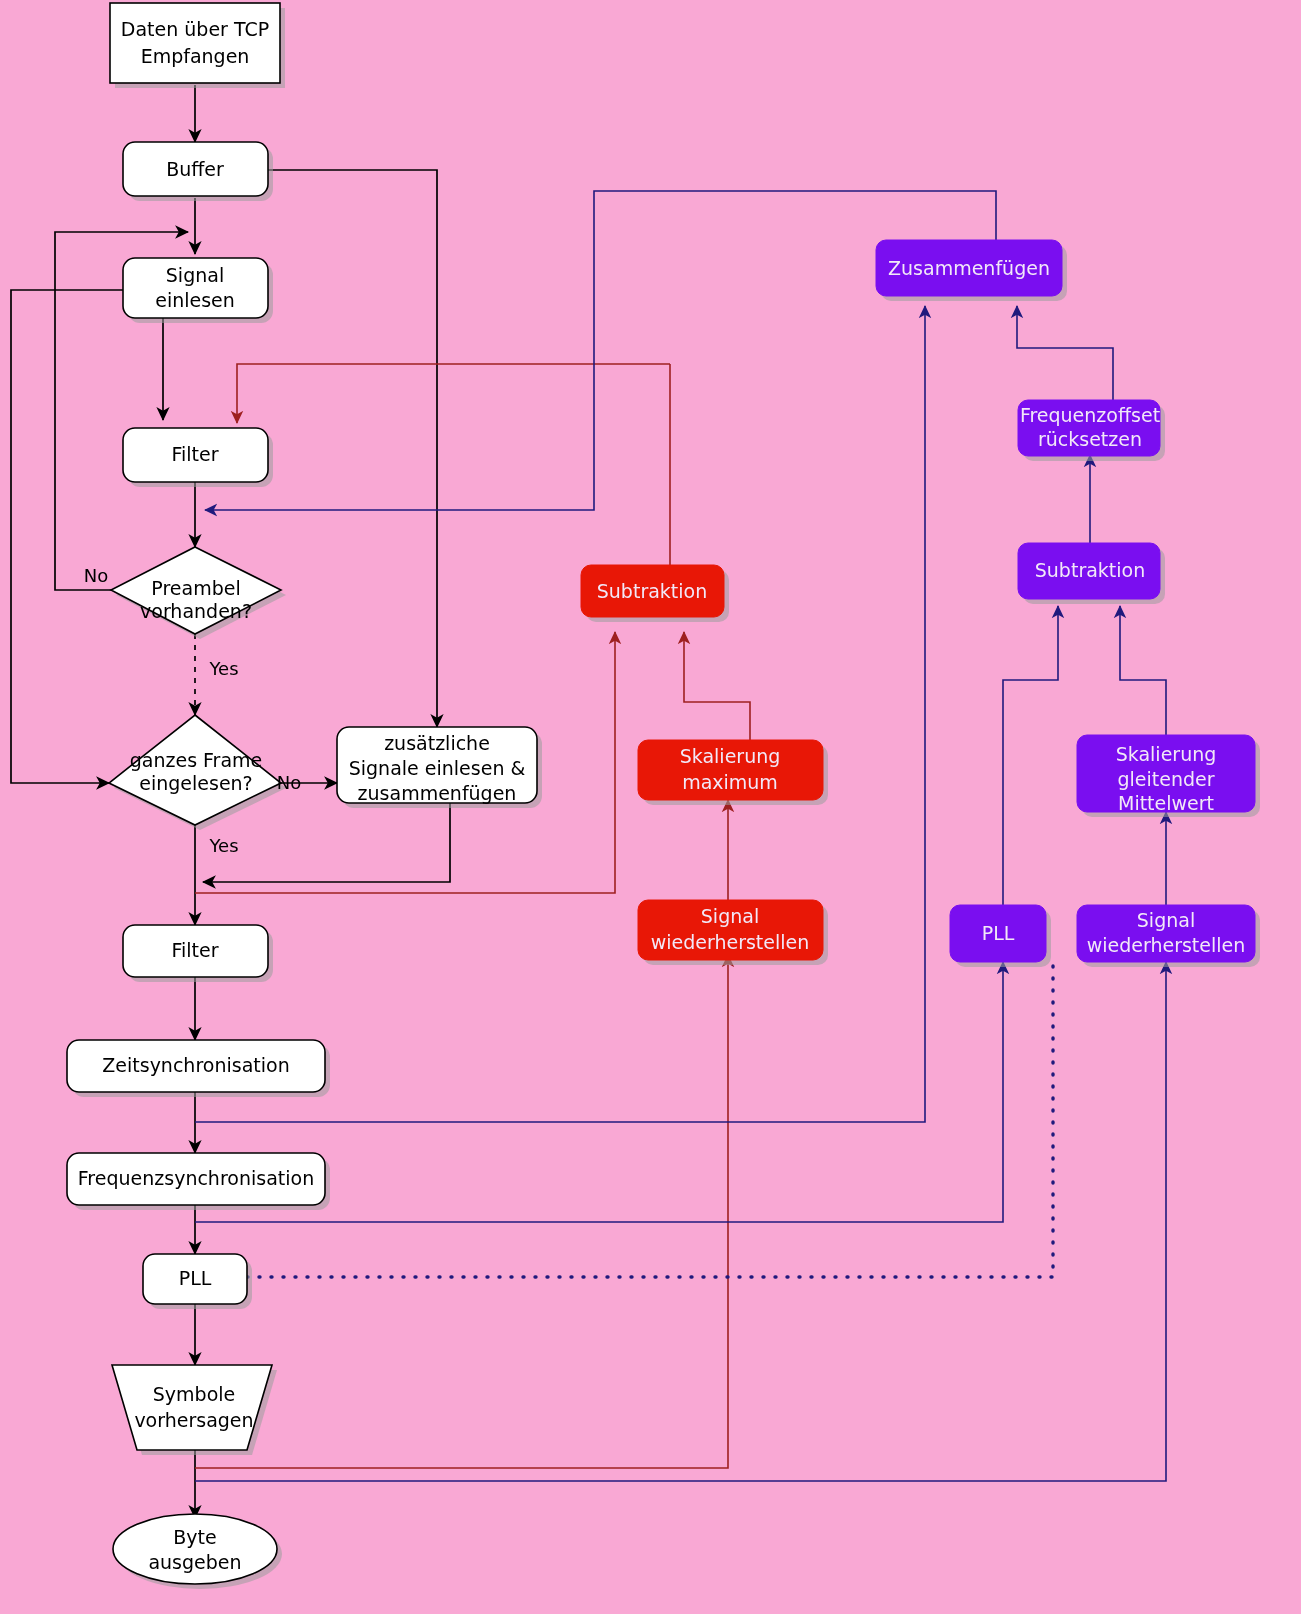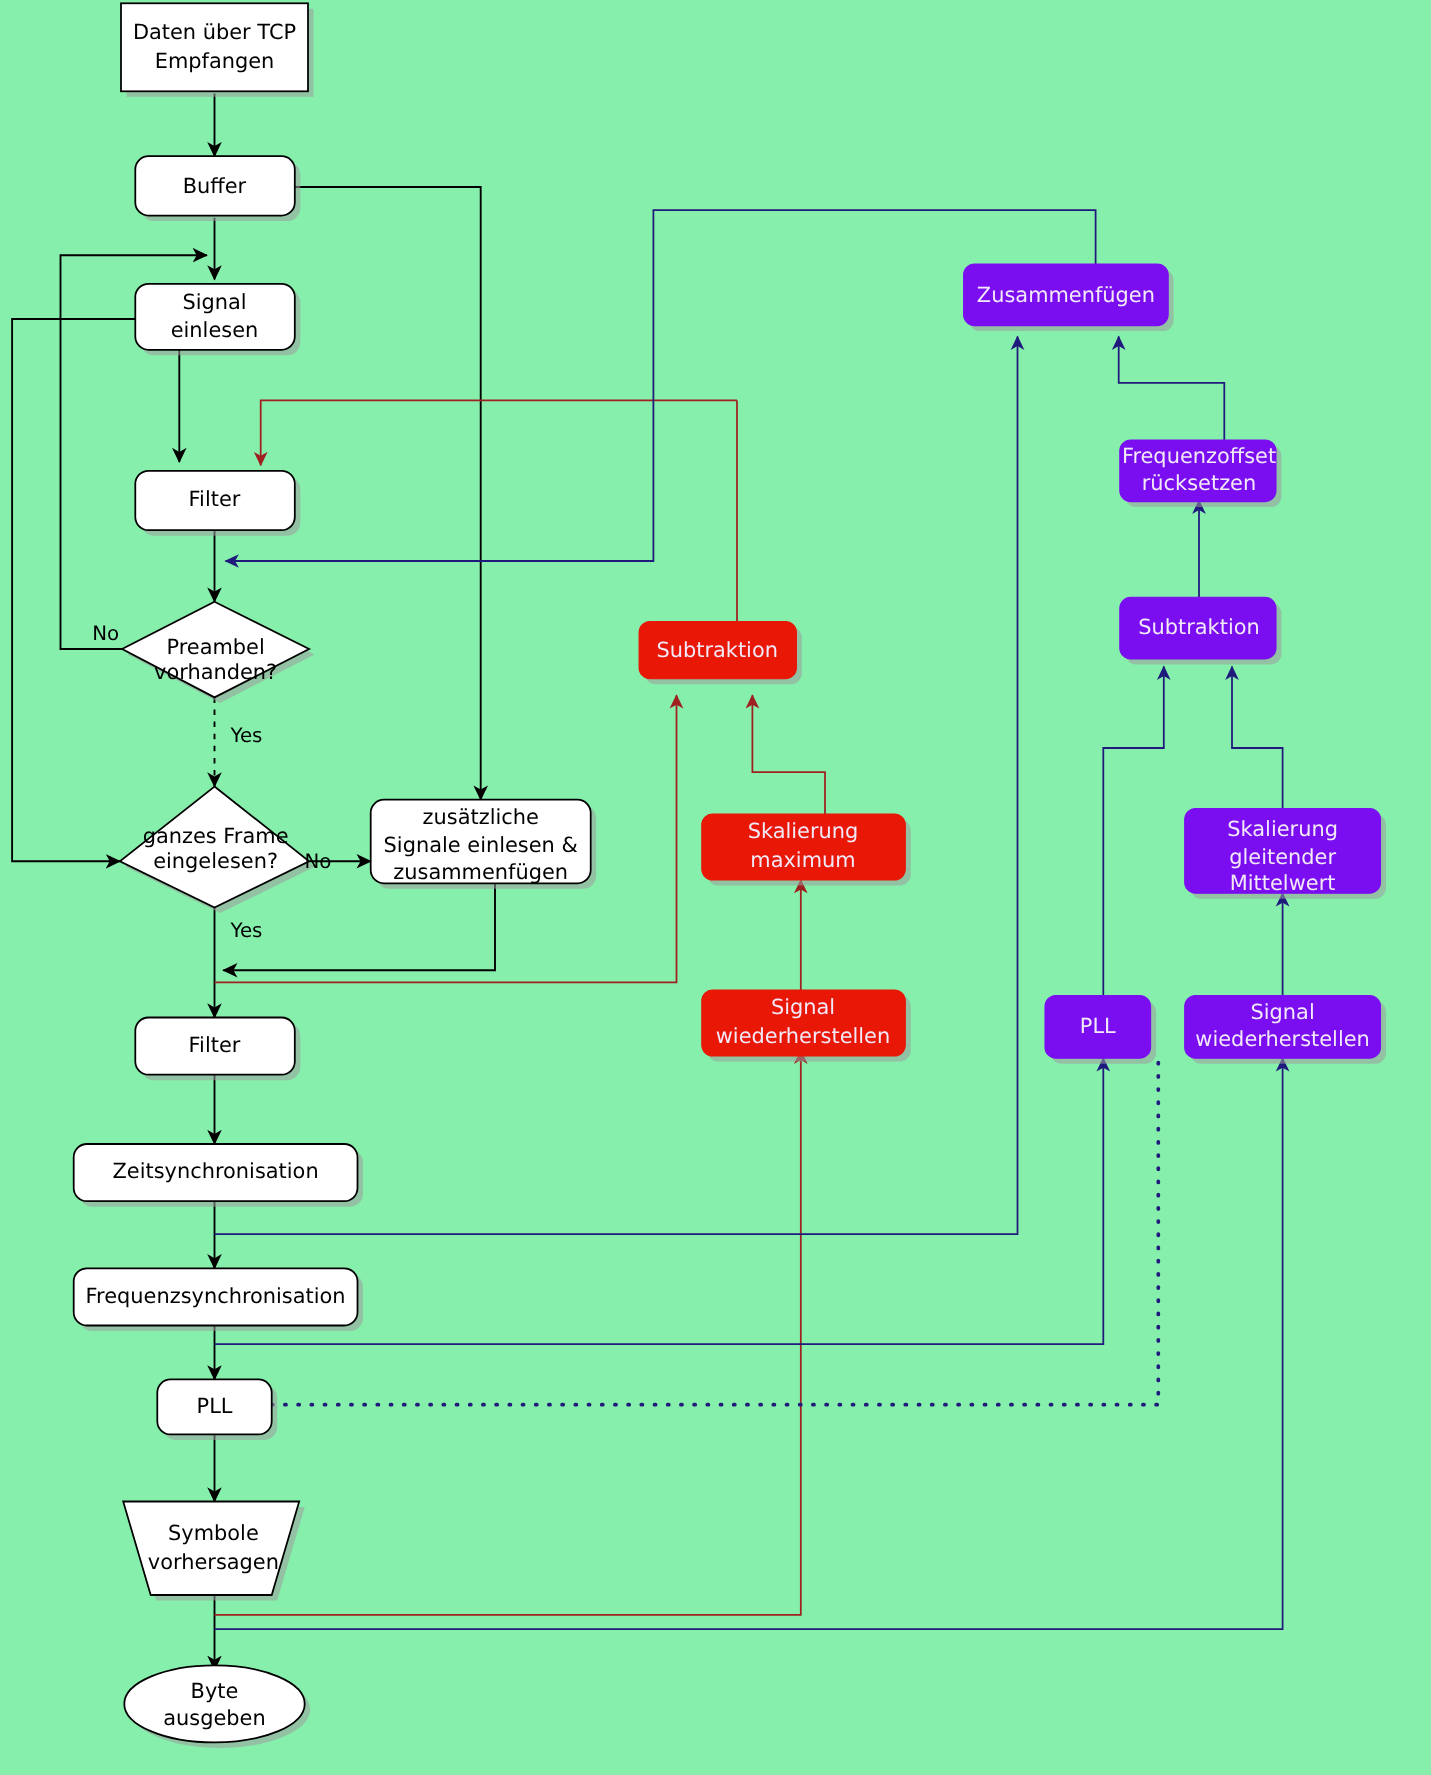--- a/index.html
+++ b/index.html
@@ -4,21 +4,21 @@
 <style>
   html, body {
     margin: 0;
     padding: 0;
     background: #ffffff;
   }
   #canvas-wrap {
     position: relative;
     width: 1301px;
     height: 1614px;
-    background: #86efac;
+    background: #f9a8d4;
     font-family: "DejaVu Sans", "Liberation Sans", sans-serif;
   }
   svg#flow {
     position: absolute;
     inset: 0;
     width: 1301px;
     height: 1614px;
     display: block;
   }
   text {

